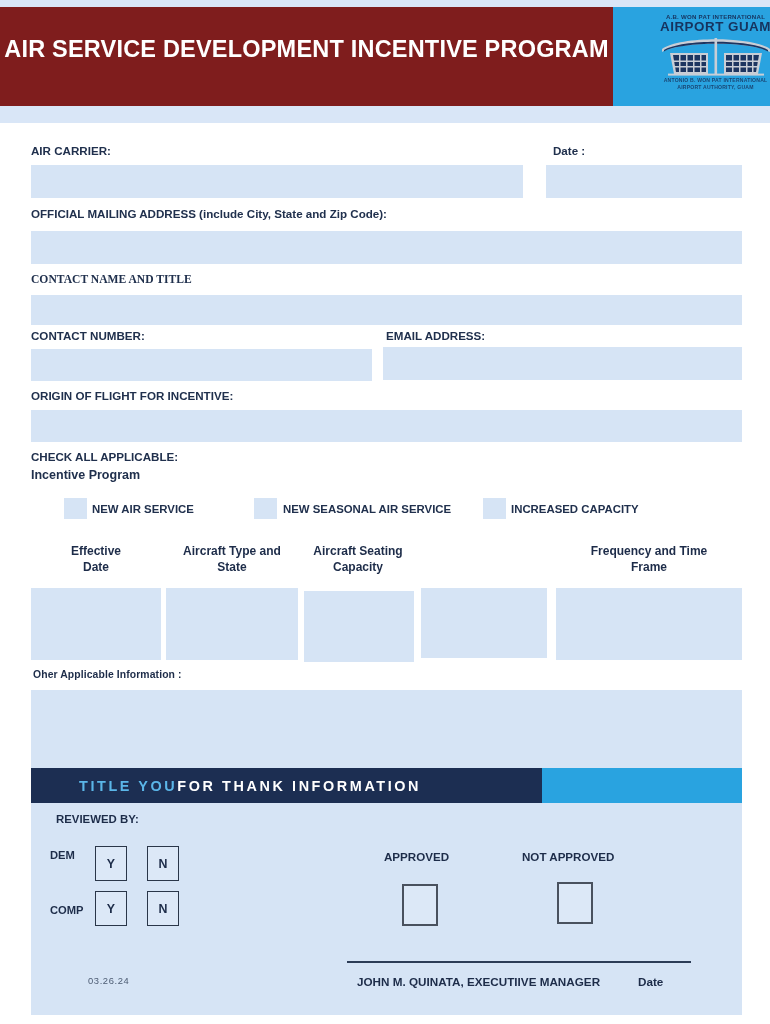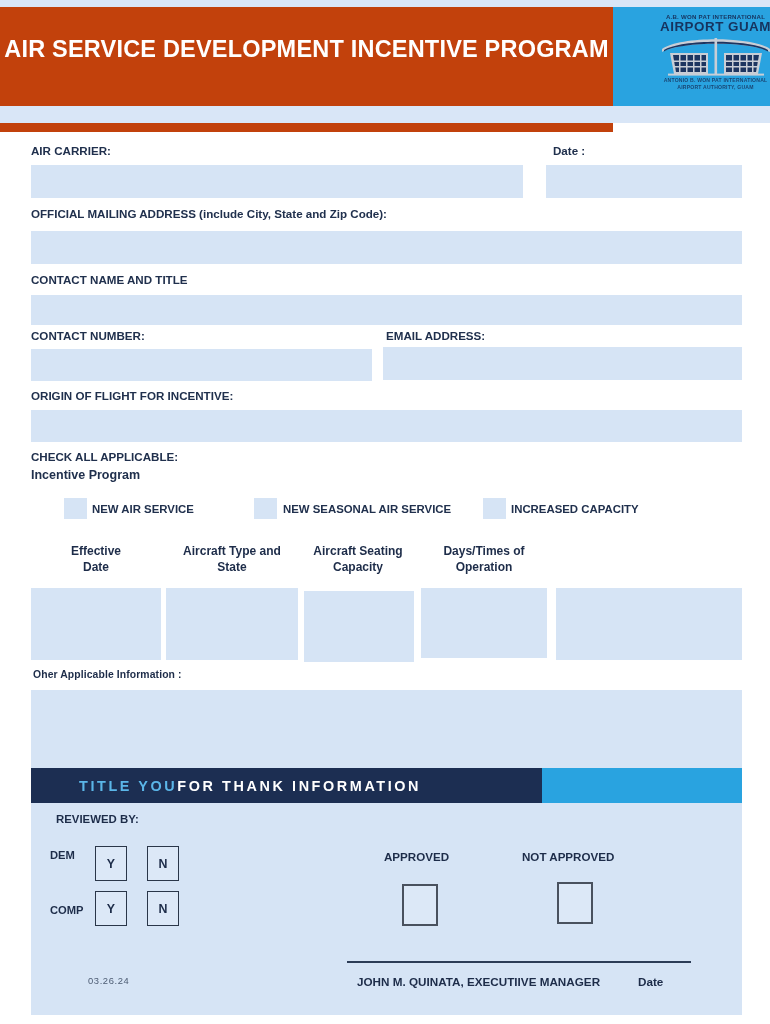--- a/index.html
+++ b/index.html
@@ -29,22 +29,22 @@
 
   
   .header-band {
     position: absolute;
     left: 0; top: 7px;
     width: 770px; height: 99px;
   }
   .header-navy {
     position: absolute;
     left: 0; top: 0;
-    width: 613px; height: 125px;
-    background: #c2410c;
+    width: 613px; height: 99px;
+    background: #7f1d1d;
   }
   .header-logo-panel {
     position: absolute;
     left: 613px; top: 0;
     width: 157px; height: 99px;
     background: #29a3e0;
   }
   .header-title {
     position: absolute;
     left: 0; top: 29px;
@@ -340,21 +340,21 @@
 
   <div class="lbl" style="left:31px; top:144px;">AIR CARRIER:</div>
   <div class="field" style="left:31px; top:165px; width:492px; height:33px;"></div>
 
   <div class="lbl" style="left:553px; top:144px;">Date :</div>
   <div class="field" style="left:546px; top:165px; width:196px; height:33px;"></div>
 
   <div class="lbl" style="left:31px; top:207px;">OFFICIAL MAILING ADDRESS (include City, State and Zip Code):</div>
   <div class="field" style="left:31px; top:231px; width:711px; height:33px;"></div>
 
-  <div class="lbl" style="left:31px; top:273px;">CONTACT NAME AND TITLE</div>
+  <div class="lbl" style="left:31px; top:273px;font-family:Liberation Serif, serif;">CONTACT NAME AND TITLE</div>
   <div class="field" style="left:31px; top:295px; width:711px; height:30px;"></div>
 
   <div class="lbl" style="left:31px; top:329px;">CONTACT NUMBER:</div>
   <div class="field" style="left:31px; top:349px; width:341px; height:32px;"></div>
 
   <div class="lbl" style="left:386px; top:329px;">EMAIL ADDRESS:</div>
   <div class="field" style="left:383px; top:347px; width:359px; height:33px;"></div>
 
   <div class="lbl" style="left:31px; top:389px;">ORIGIN OF FLIGHT FOR INCENTIVE:</div>
   <div class="field" style="left:31px; top:410px; width:711px; height:32px;"></div>
@@ -379,25 +379,25 @@
   <div class="th" style="left:166px; top:543px; width:132px;">
     <div>Aircraft Type and</div>
     <div>State</div>
   </div>
 
   <div class="th" style="left:299px; top:543px; width:118px;">
     <div>Aircraft Seating</div>
     <div>Capacity</div>
   </div>
 
-  <div class="th" style="left:421px; top:543px; width:126px;">
-    <div>Days/Times of</div>
-    <div>Operation</div>
-  </div>
-
+
+  <div class="th" style="left:556px; top:543px; width:186px;">
+    <div>Frequency and  Time</div>
+    <div>Frame</div>
+  </div>
 
   <div class="tcell" style="left:31px;  top:588px; width:130px; height:72px;"></div>
   <div class="tcell" style="left:166px; top:588px; width:132px; height:72px;"></div>
   <div class="tcell" style="left:304px; top:591px; width:110px; height:71px;"></div>
   <div class="tcell" style="left:421px; top:588px; width:126px; height:70px;"></div>
   <div class="tcell" style="left:556px; top:588px; width:186px; height:72px;"></div>
 
   <div class="other-lbl">Oher Applicable Information :</div>
   <div class="other-box"></div>
 

